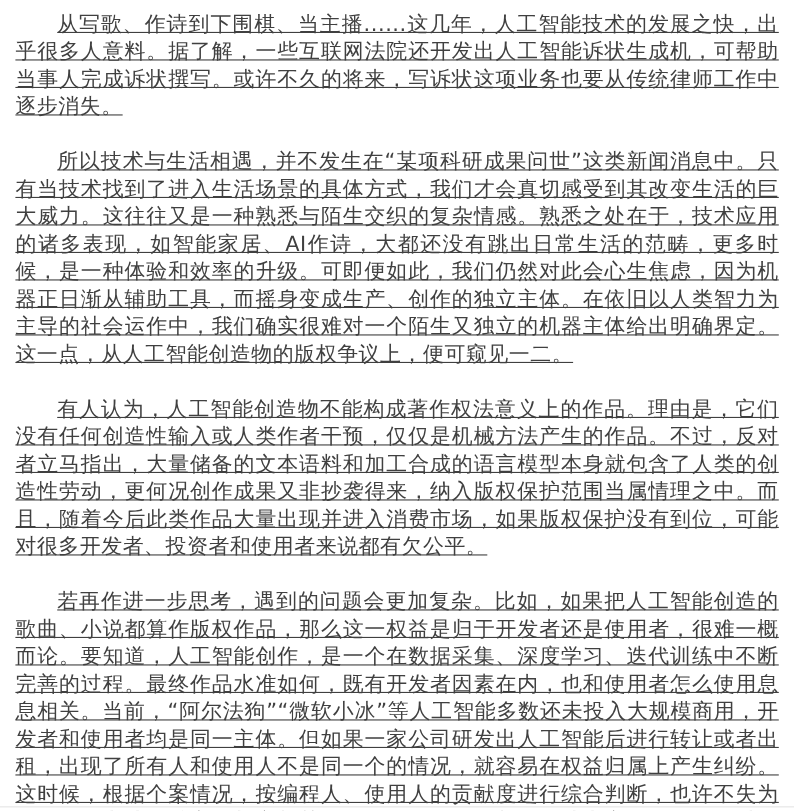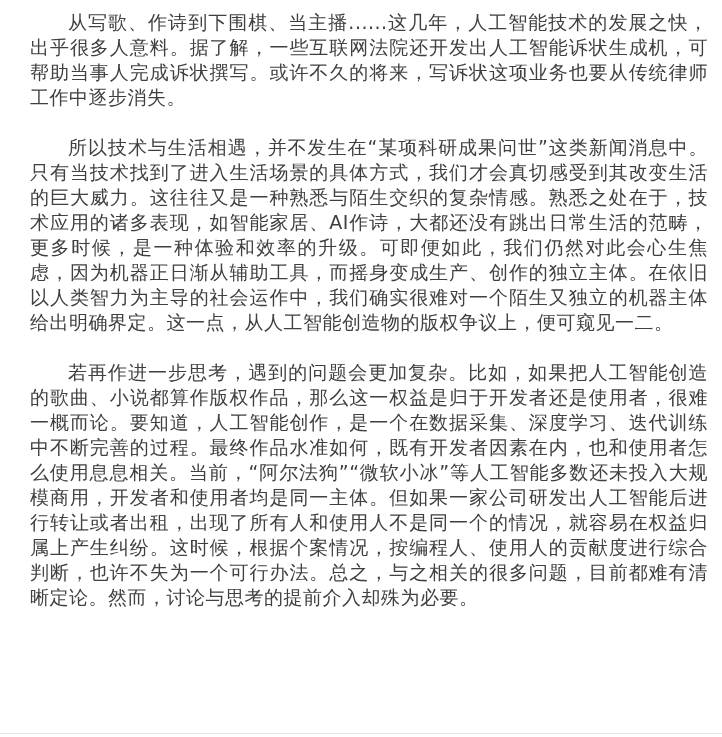--- a/index.html
+++ b/index.html
@@ -16,34 +16,36 @@
     }
     .article {
       padding: 10px 14px 0 14px;
       color: #404040;
       font-size: 19px;
       line-height: 25px;
       text-align: justify;
       letter-spacing: 0.5px;
     }
     .article p {
-      margin: 0 0 25px 16px;
+      margin: 0 0 25px 0;
       text-indent: 2em;
+      text-decoration: underline;
     }
     .bottom-divider {
       position: absolute;
       left: 0;
       right: 0;
       bottom: 3px;
       height: 1px;
       background: #e4e4e4;
     }
   </style>
 </head>
 <body>
 
 <div class="article">
   <p>从写歌、作诗到下围棋、当主播......这几年，人工智能技术的发展之快，出乎很多人意料。据了解，一些互联网法院还开发出人工智能诉状生成机，可帮助当事人完成诉状撰写。或许不久的将来，写诉状这项业务也要从传统律师工作中逐步消失。</p>
   <p>所以技术与生活相遇，并不发生在“某项科研成果问世”这类新闻消息中。只有当技术找到了进入生活场景的具体方式，我们才会真切感受到其改变生活的巨大威力。这往往又是一种熟悉与陌生交织的复杂情感。熟悉之处在于，技术应用的诸多表现，如智能家居、AI作诗，大都还没有跳出日常生活的范畴，更多时候，是一种体验和效率的升级。可即便如此，我们仍然对此会心生焦虑，因为机器正日渐从辅助工具，而摇身变成生产、创作的独立主体。在依旧以人类智力为主导的社会运作中，我们确实很难对一个陌生又独立的机器主体给出明确界定。这一点，从人工智能创造物的版权争议上，便可窥见一二。</p>
+  <p>有人认为，人工智能创造物不能构成著作权法意义上的作品。理由是，它们没有任何创造性输入或人类作者干预，仅仅是机械方法产生的作品。不过，反对者立马指出，大量储备的文本语料和加工合成的语言模型本身就包含了人类的创造性劳动，更何况创作成果又非抄袭得来，纳入版权保护范围当属情理之中。而且，随着今后此类作品大量出现并进入消费市场，如果版权保护没有到位，可能对很多开发者、投资者和使用者来说都有欠公平。</p>
   <p>若再作进一步思考，遇到的问题会更加复杂。比如，如果把人工智能创造的歌曲、小说都算作版权作品，那么这一权益是归于开发者还是使用者，很难一概而论。要知道，人工智能创作，是一个在数据采集、深度学习、迭代训练中不断完善的过程。最终作品水准如何，既有开发者因素在内，也和使用者怎么使用息息相关。当前，“阿尔法狗”“微软小冰”等人工智能多数还未投入大规模商用，开发者和使用者均是同一主体。但如果一家公司研发出人工智能后进行转让或者出租，出现了所有人和使用人不是同一个的情况，就容易在权益归属上产生纠纷。这时候，根据个案情况，按编程人、使用人的贡献度进行综合判断，也许不失为一个可行办法。总之，与之相关的很多问题，目前都难有清晰定论。然而，讨论与思考的提前介入却殊为必要。</p>
 </div>
 
 <div class="bottom-divider"></div>
 
 </body></html>

